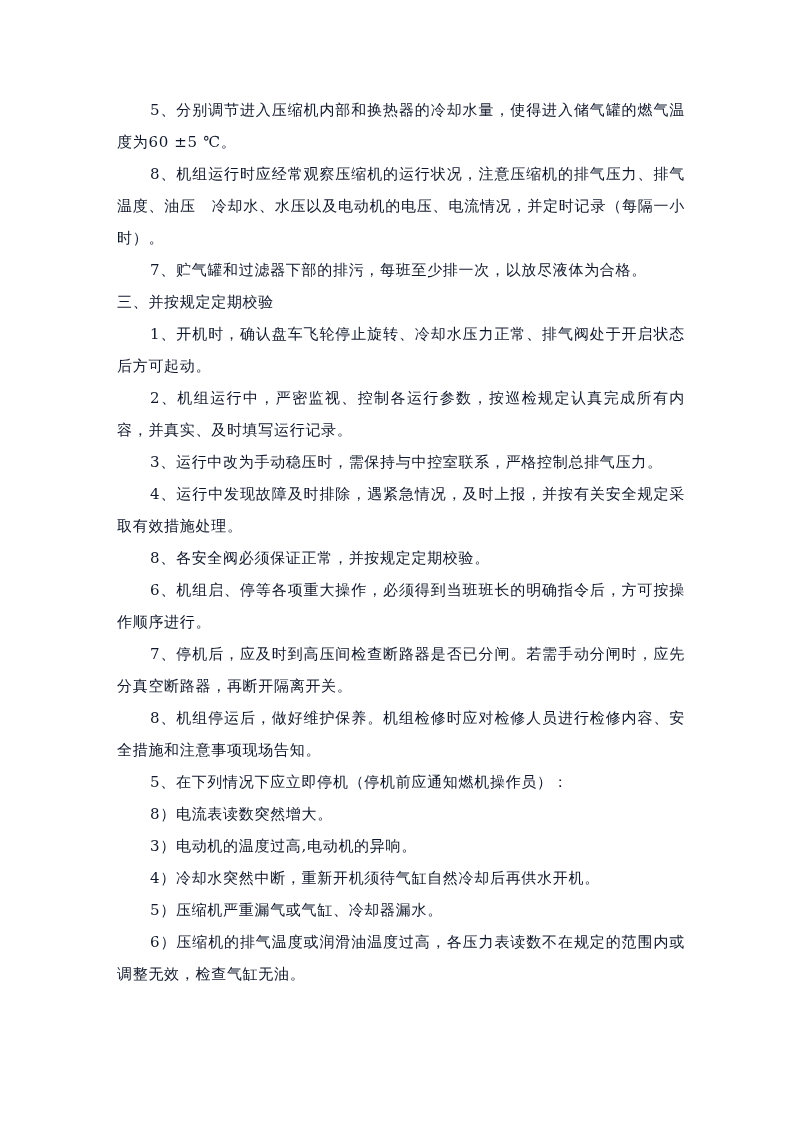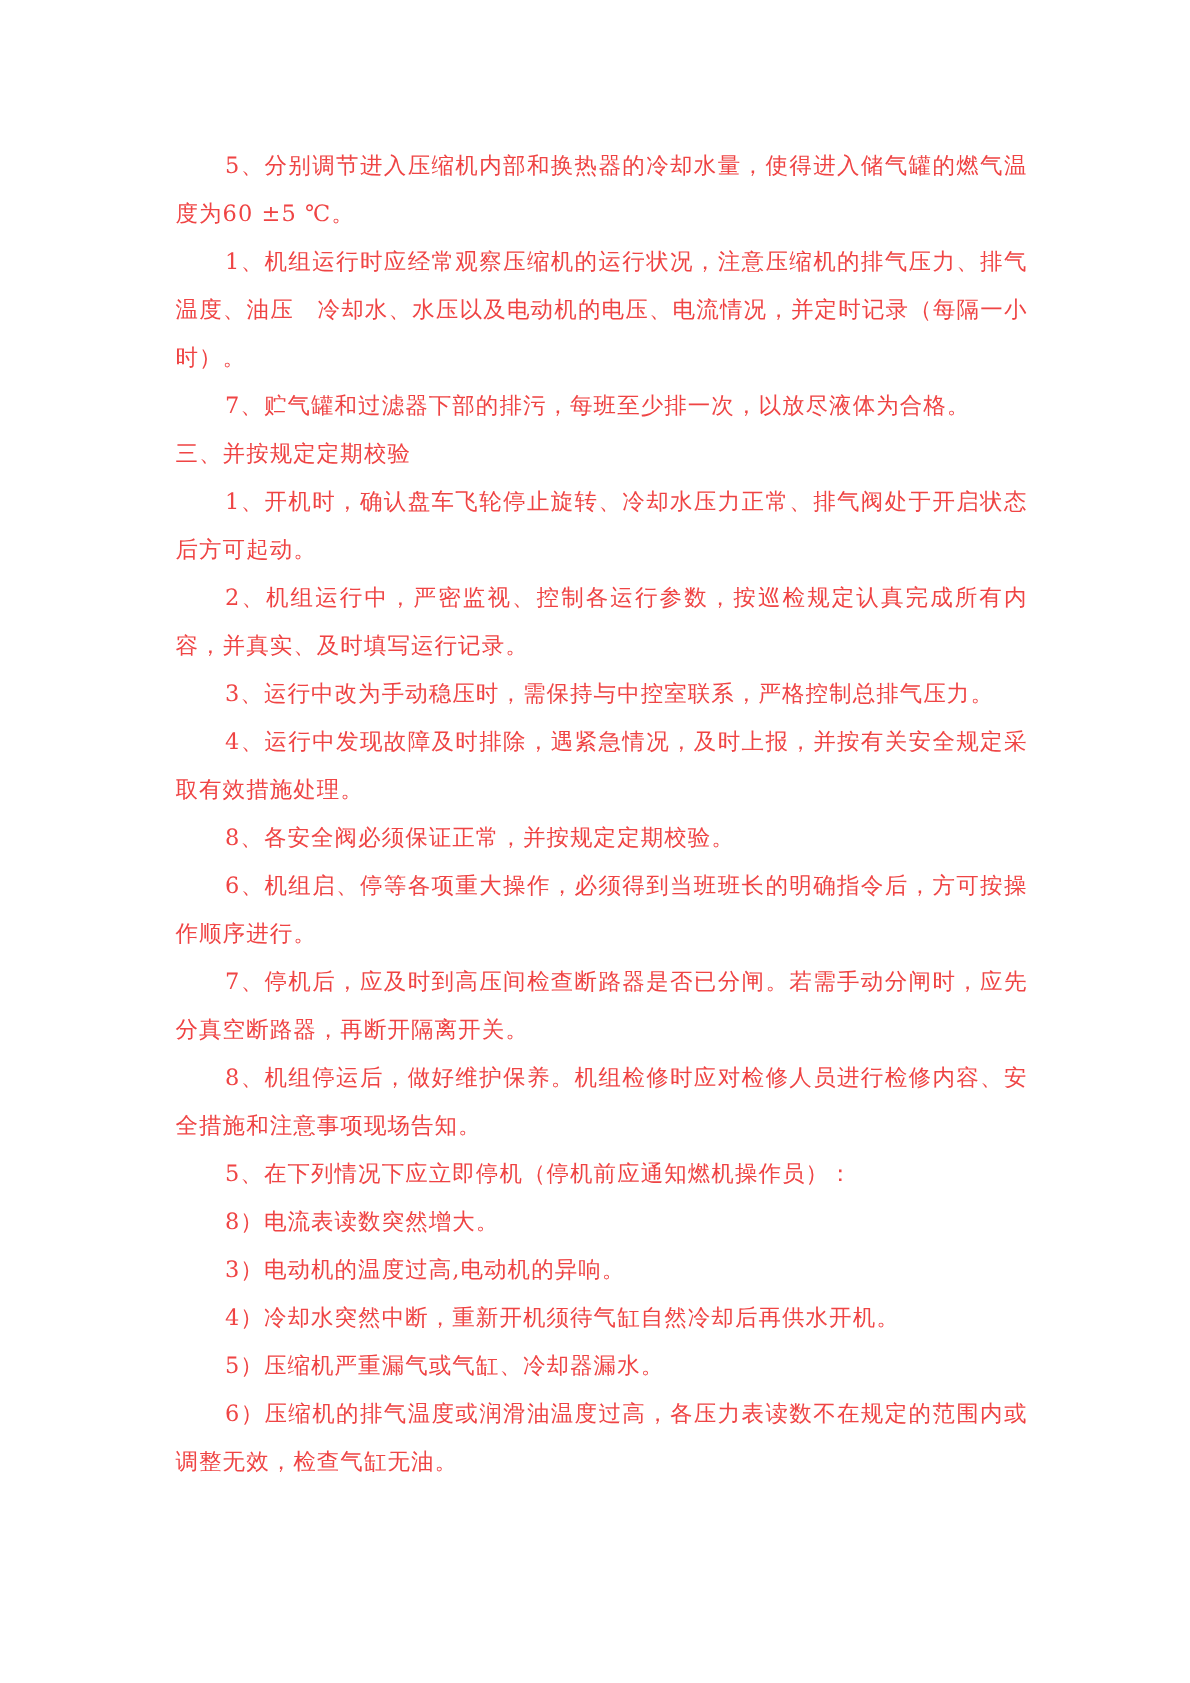--- a/index.html
+++ b/index.html
@@ -4,34 +4,34 @@
 <style>
   html, body { margin: 0; padding: 0; background: #ffffff; }
   body { width: 793px; height: 1122px; position: relative; overflow: hidden; }
   .page {
     position: absolute;
     left: 117px;
     top: 94px;
     width: 568px;
     font-family: "DejaVu Serif", "Liberation Serif", serif;
     font-size: 15px;
-    color: #ef4444;
+    color: #0f172a;
     line-height: 32px;
     letter-spacing: 0.7px;
   }
   .p { margin: 0; text-align: justify; }
   .indent { text-indent: 33px; }
   .heading { text-indent: 0; }
 </style>
 </head>
 <body>
 
 <div class="page">
   <p class="p indent">5、分别调节进入压缩机内部和换热器的冷却水量，使得进入储气罐的燃气温度为60 ±5 ℃。</p>
-  <p class="p indent">1、机组运行时应经常观察压缩机的运行状况，注意压缩机的排气压力、排气温度、油压　冷却水、水压以及电动机的电压、电流情况，并定时记录（每隔一小时）。</p>
+  <p class="p indent">8、机组运行时应经常观察压缩机的运行状况，注意压缩机的排气压力、排气温度、油压　冷却水、水压以及电动机的电压、电流情况，并定时记录（每隔一小时）。</p>
   <p class="p indent">7、贮气罐和过滤器下部的排污，每班至少排一次，以放尽液体为合格。</p>
   <p class="p heading">三、并按规定定期校验</p>
   <p class="p indent">1、开机时，确认盘车飞轮停止旋转、冷却水压力正常、排气阀处于开启状态后方可起动。</p>
   <p class="p indent">2、机组运行中，严密监视、控制各运行参数，按巡检规定认真完成所有内容，并真实、及时填写运行记录。</p>
   <p class="p indent">3、运行中改为手动稳压时，需保持与中控室联系，严格控制总排气压力。</p>
   <p class="p indent">4、运行中发现故障及时排除，遇紧急情况，及时上报，并按有关安全规定采取有效措施处理。</p>
   <p class="p indent">8、各安全阀必须保证正常，并按规定定期校验。</p>
   <p class="p indent">6、机组启、停等各项重大操作，必须得到当班班长的明确指令后，方可按操作顺序进行。</p>
   <p class="p indent">7、停机后，应及时到高压间检查断路器是否已分闸。若需手动分闸时，应先分真空断路器，再断开隔离开关。</p>
   <p class="p indent">8、机组停运后，做好维护保养。机组检修时应对检修人员进行检修内容、安全措施和注意事项现场告知。</p>

